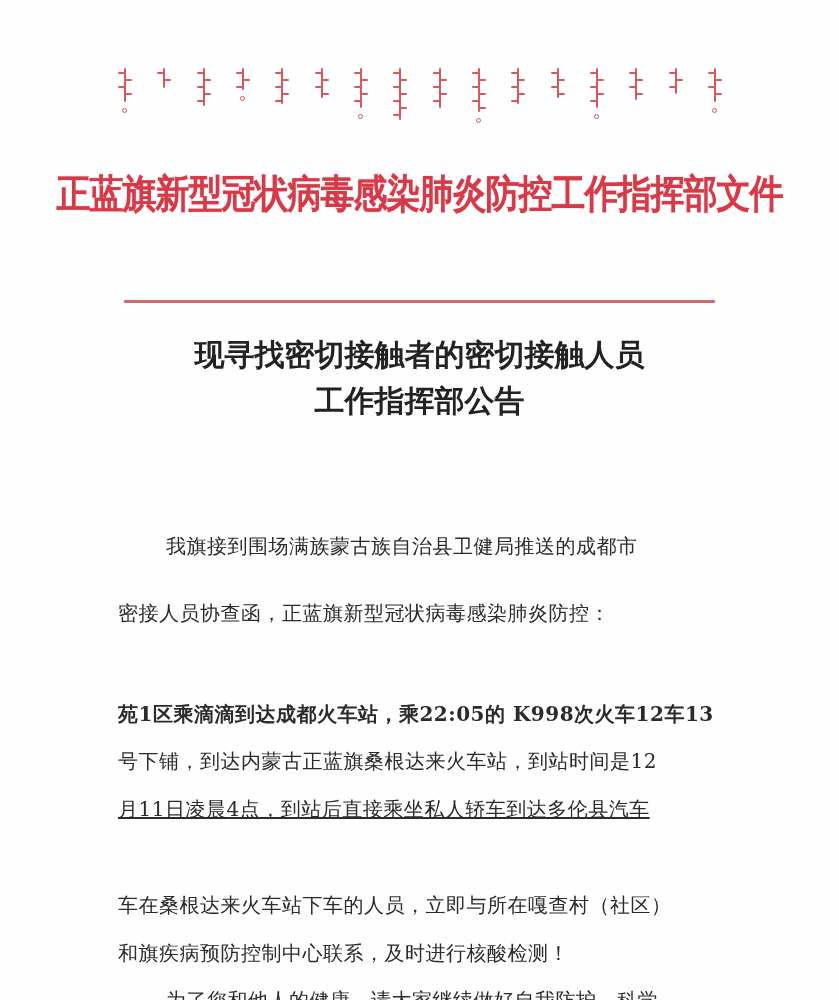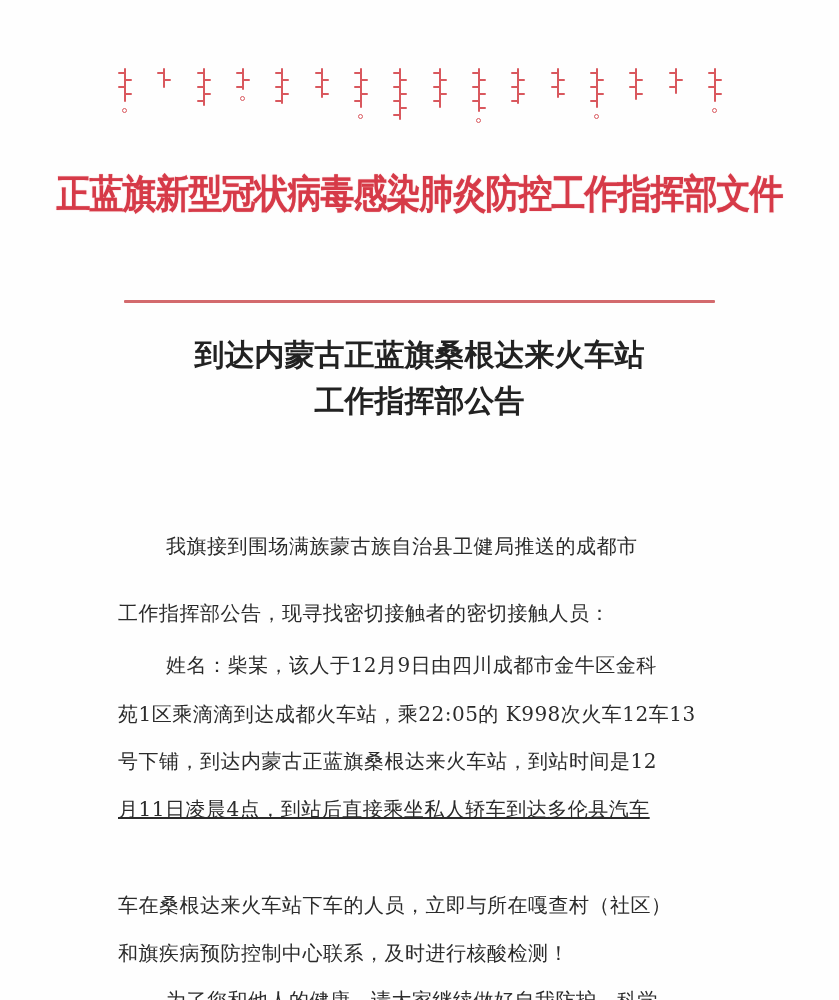--- a/index.html
+++ b/index.html
@@ -254,28 +254,27 @@
         <div class="tick" style="top: 25px; left: 7px;"></div>
         <div class="dot" style="top: 40px; left: 4px;"></div>
       </div>
     </div>
 
   <div class="doc-header">正蓝旗新型冠状病毒感染肺炎防控工作指挥部文件</div>
 
   <div class="red-rule"></div>
 
   <div class="notice-title">
-    <div>到达内蒙古正蓝旗桑根达来火车站</div>
+    <div>现寻找密切接触者的密切接触人员</div>
     <div>工作指挥部公告</div>
   </div>
 
 
   <div class="body-line indent" style="top:531px;">我旗接到围场满族蒙古族自治县卫健局推送的成都市</div>
-  <div class="body-line" style="top:598px;">工作指挥部公告，现寻找密切接触者的密切接触人员：</div>
-  <div class="body-line indent" style="top:650px;">姓名：柴某，该人于12月9日由四川成都市金牛区金科</div>
-  <div class="body-line" style="top:699px;">苑1区乘滴滴到达成都火车站，乘22:05的 K998次火车12车13</div>
+  <div class="body-line" style="top:598px;">密接人员协查函，正蓝旗新型冠状病毒感染肺炎防控：</div>
+  <div class="body-line" style="top:699px;font-weight:bold;">苑1区乘滴滴到达成都火车站，乘22:05的 K998次火车12车13</div>
   <div class="body-line" style="top:746px;">号下铺，到达内蒙古正蓝旗桑根达来火车站，到站时间是12</div>
   <div class="body-line" style="top:794px;text-decoration:underline;">月11日凌晨4点，到站后直接乘坐私人轿车到达多伦县汽车</div>
   <div class="body-line" style="top:938px;">和旗疾病预防控制中心联系，及时进行核酸检测！</div>
   <div class="body-line" style="top:890px;">车在桑根达来火车站下车的人员，立即与所在嘎查村（社区）</div>
   <div class="body-line indent" style="top:985px;">为了您和他人的健康，请大家继续做好自我防护，科学</div>
 
 </div>
 
 </body></html>

